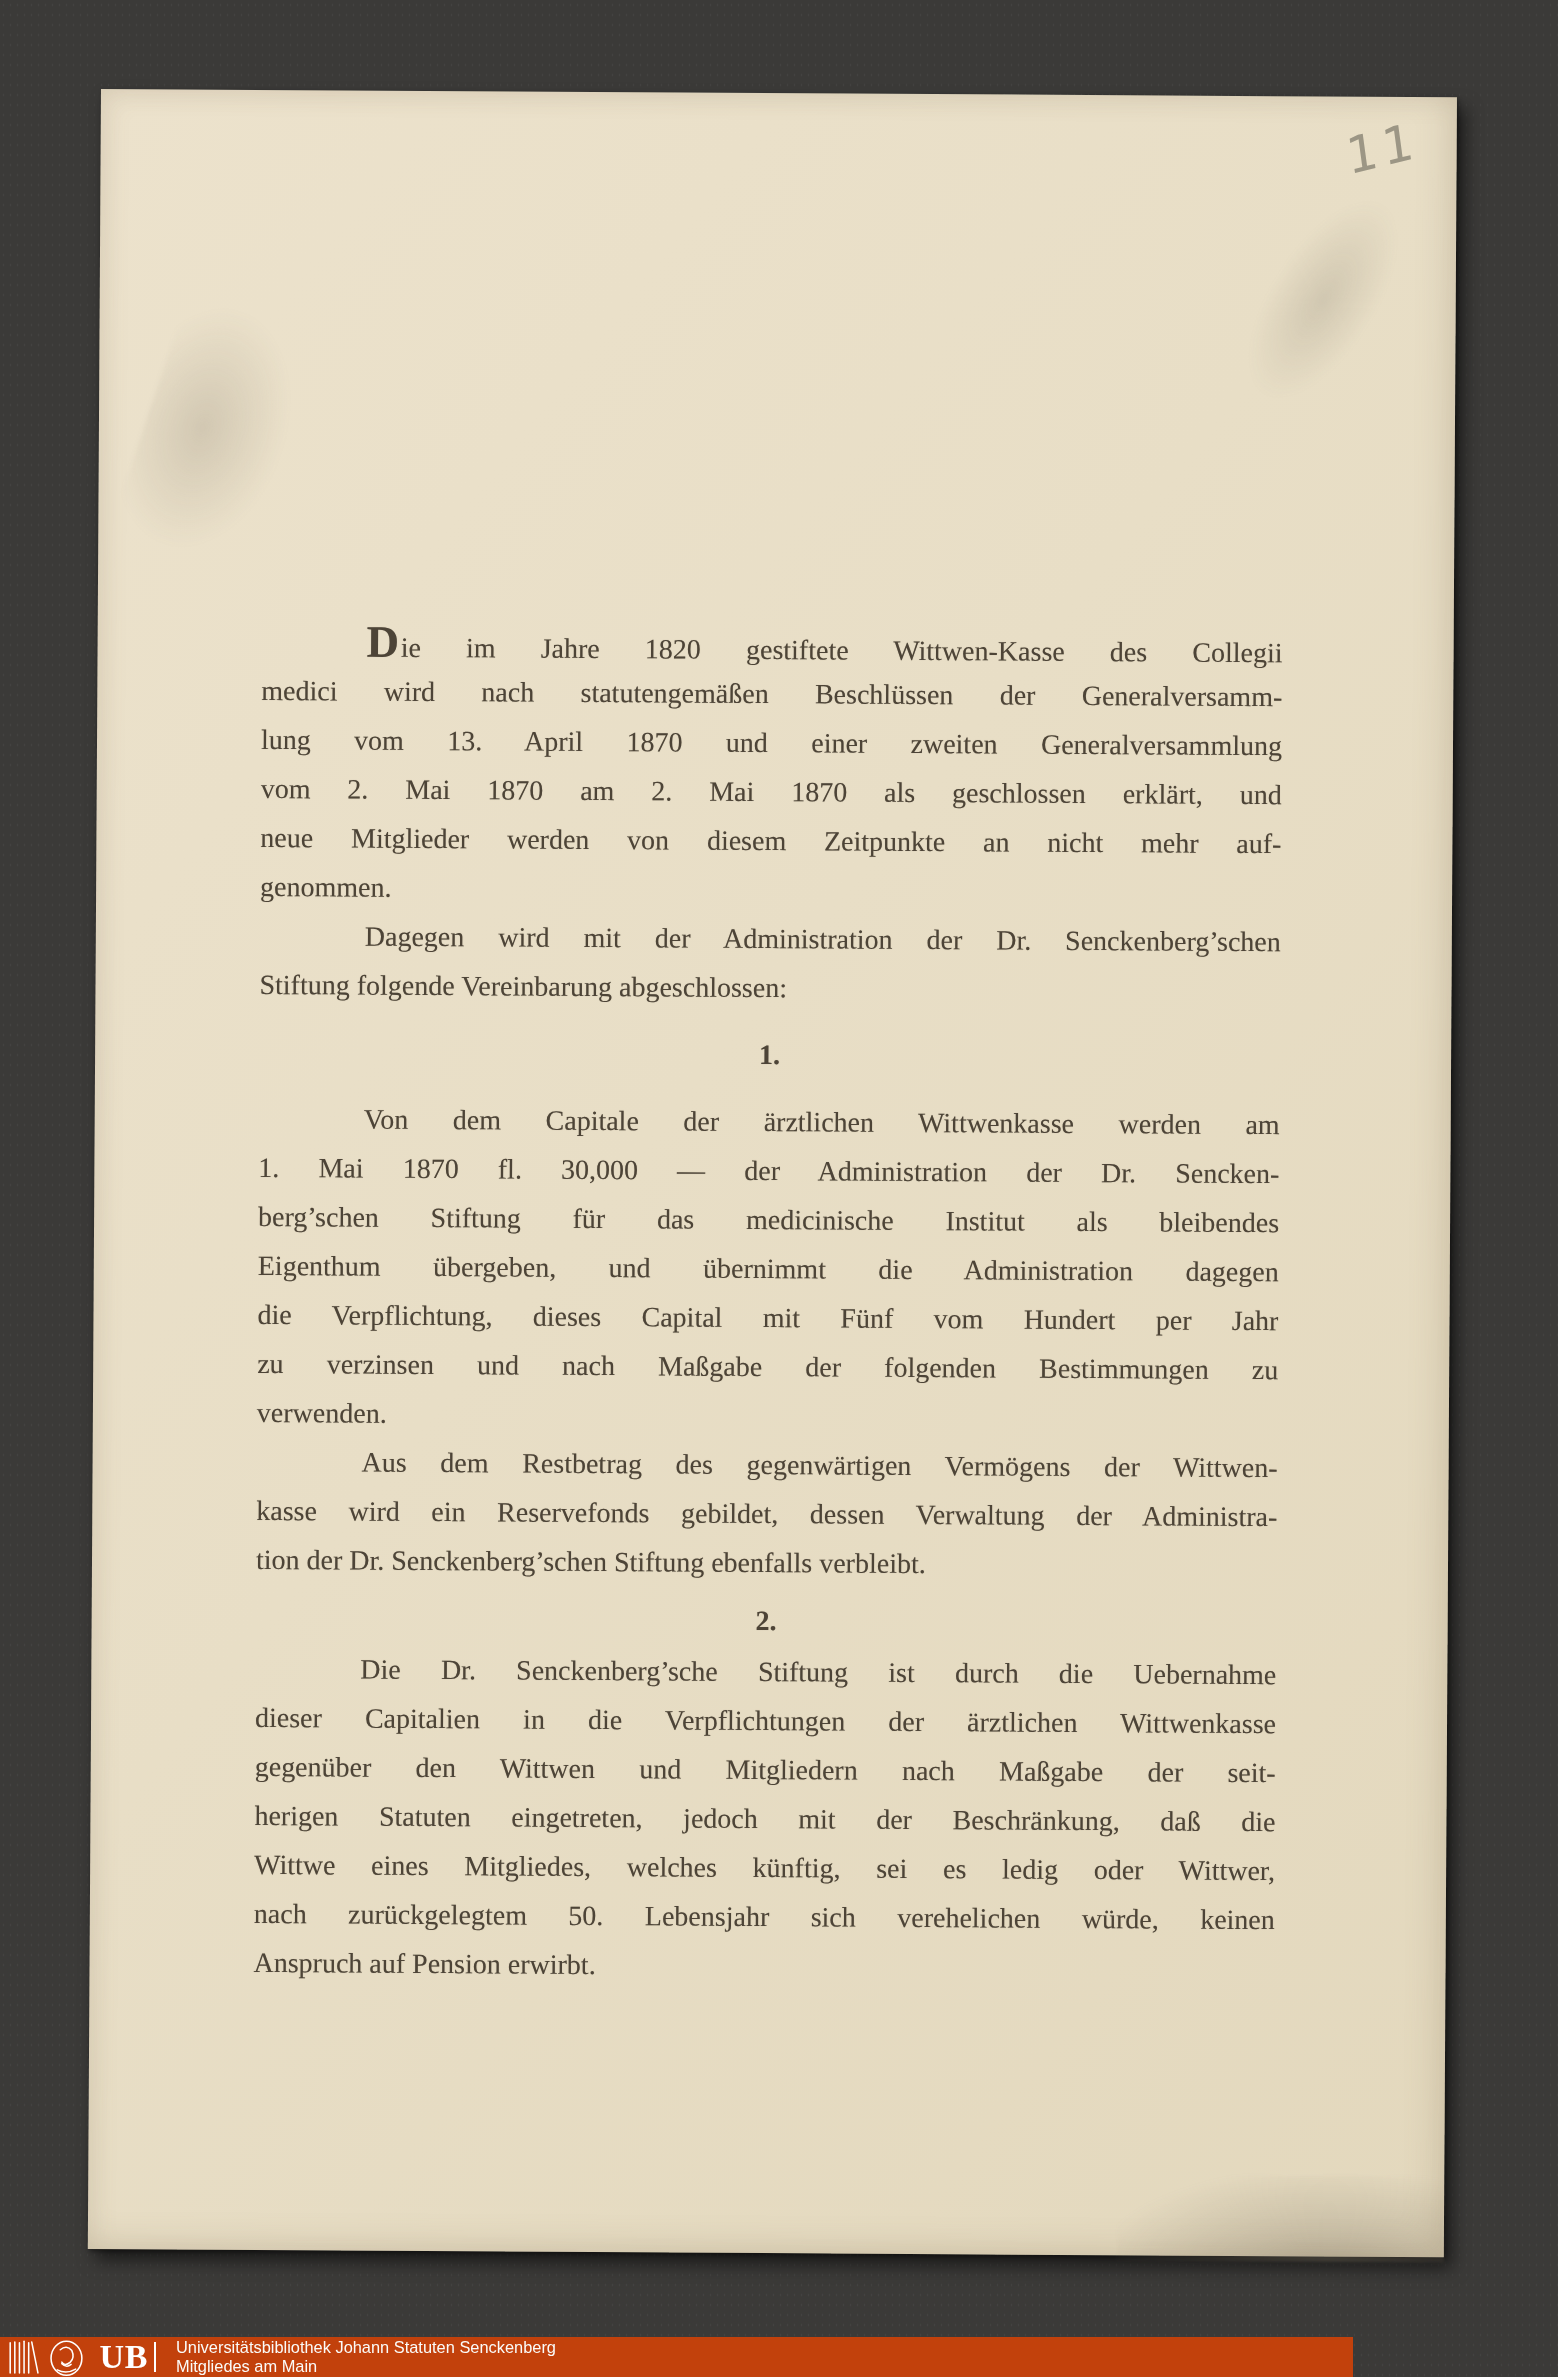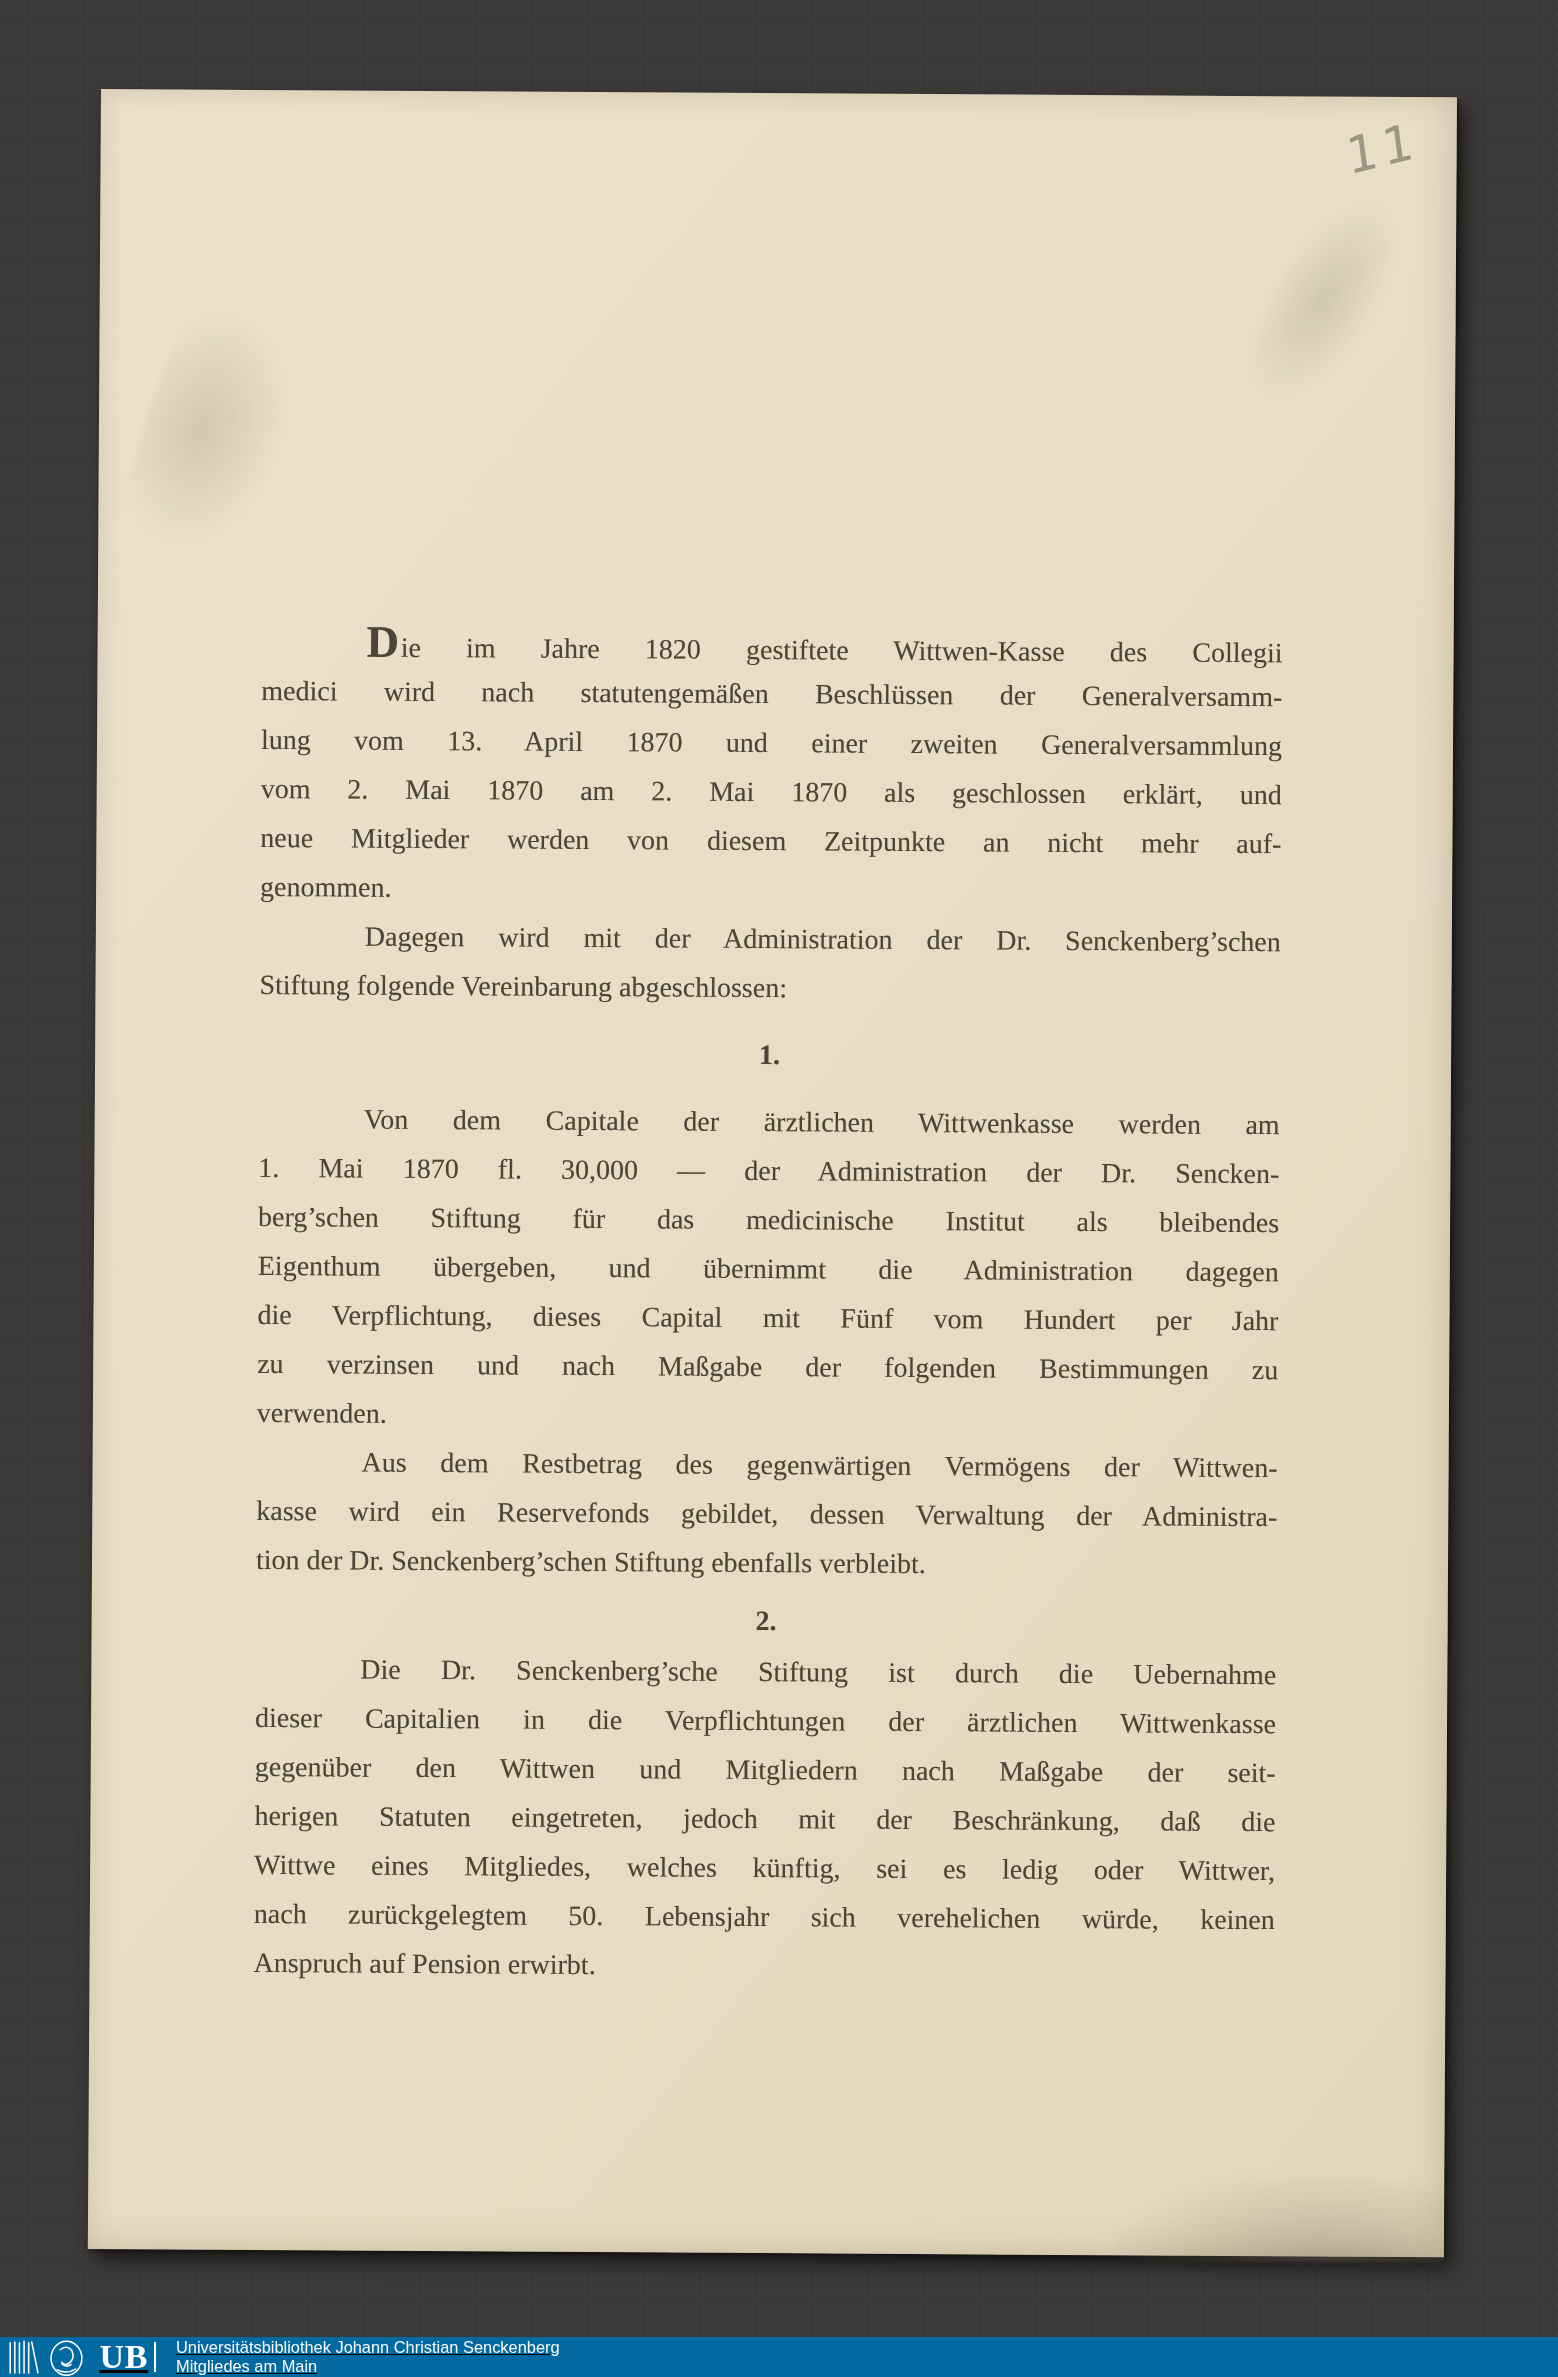--- a/index.html
+++ b/index.html
@@ -61,22 +61,22 @@
   .blk-s2{top:1554px;}
   .sec-head{
     position:absolute;left:164px;width:1021px;height:48px;line-height:48px;
     text-align:center;font-size:28px;font-weight:700;color:#4d4437;
     text-shadow:0 0 0.8px rgba(77,68,55,0.35);
   }
   .sec-head.h1{top:938px;}
   .sec-head.h2{top:1504px;}
   
   .footer-bar{
-    position:absolute;left:0;bottom:0;width:1558px;height:40px;
-    background:#0369a1;display:flex;align-items:center;z-index:5;text-decoration:underline;
+    position:absolute;left:0;bottom:0;width:1353px;height:40px;
+    background:#c2410c;display:flex;align-items:center;z-index:5;
   }
   .footer-logo{display:flex;align-items:center;height:40px;padding-left:6.2px;}
   .ub-abbr{
     font-family:"Liberation Serif",serif;font-weight:700;font-size:34px;
     color:#ffffff;letter-spacing:0.8px;margin-left:6.2px;line-height:40px;
   }
   .ub-divider{width:2.3px;height:30px;background:#ffffff;margin-left:5.5px;}
   .footer-text{
     margin-left:20px;font-family:"Liberation Sans",sans-serif;
     color:#fbfbf9;font-size:16.4px;line-height:18.7px;font-weight:400;
@@ -144,19 +144,19 @@
           <ellipse cx="78" cy="25" rx="20" ry="22"></ellipse>
           <path d="M70 14 q8 -7 15 1 q4 9 -2 15 q-7 6 -11 0"></path>
           <path d="M72 32 q6 6 12 1"></path>
           <path d="M66 40 q12 6 24 -1"></path>
         </g>
       </svg>
       <span class="ub-abbr">UB</span>
       <span class="ub-divider"></span>
     </div>
     <div class="footer-text">
-      <div>Universitätsbibliothek Johann Christian Senckenberg</div>
+      <div>Universitätsbibliothek Johann Statuten Senckenberg</div>
       <div>Mitgliedes am Main</div>
     </div>
   </div>
 
 </div>
 
 
 </body></html>

